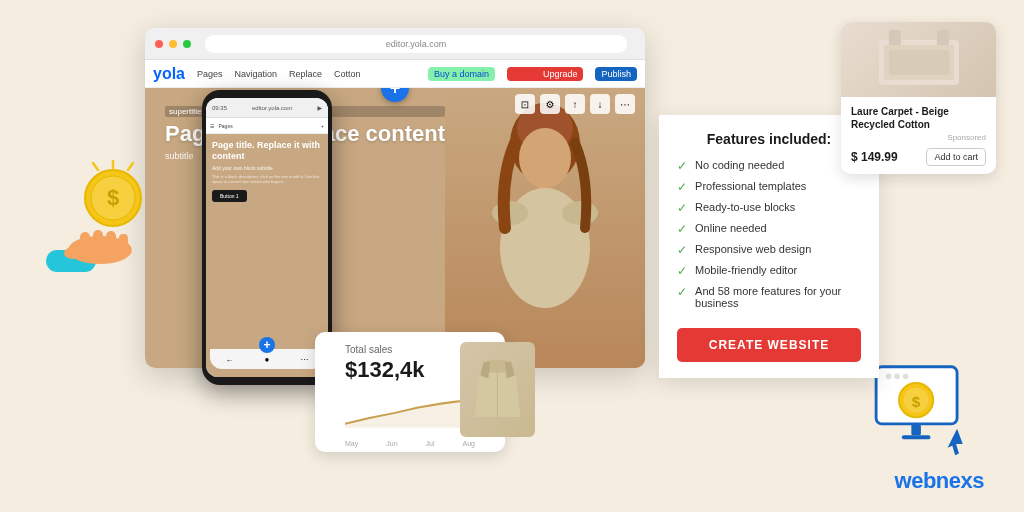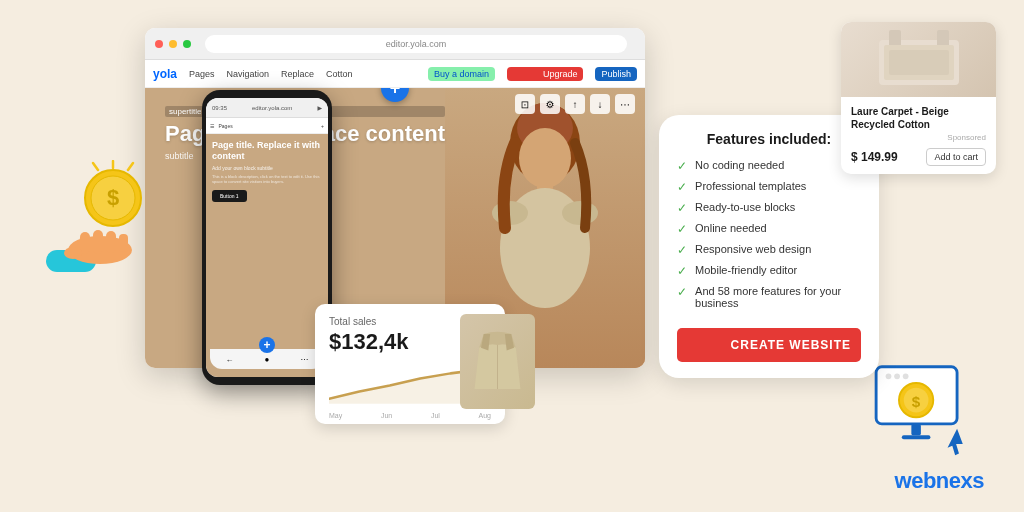--- a/index.html
+++ b/index.html
@@ -68,21 +68,21 @@
       align-items: center;
       padding: 0 8px;
       gap: 12px;
       border-bottom: 1px solid #eee;
       font-size: 10px;
       color: #333;
     }
     .browser-nav-logo {
       font-weight: bold;
       color: #0066ff;
-      font-size: 12px;
+      font-size: 16px;
     }
     .browser-nav-item { color: #444; font-size: 9px; }
     .browser-nav-btn {
       background: #86efac;
       color: #0052cc;
       border-radius: 4px;
       padding: 2px 6px;
       font-size: 9px;
     }
     .browser-nav-btn.red-btn {
@@ -272,27 +272,27 @@
       display: flex;
       align-items: center;
       justify-content: space-around;
       font-size: 8px;
     }
 
     
     .sales-card {
       position: absolute;
       left: 315px;
-      top: 304px;
+      top: 332px;
       width: 190px;
       height: 120px;
       background: #fff;
       border-radius: 10px;
       box-shadow: 0 4px 15px rgba(0,0,0,0.15);
-      padding: 12px 14px;
+      padding: 12px 30px;
       z-index: 6;
     }
     .sales-card-title {
       font-size: 10px;
       color: #666;
       margin-bottom: 2px;
     }
     .sales-card-amount {
       font-size: 22px;
       font-weight: 800;
@@ -323,21 +323,21 @@
       justify-content: center;
     }
 
     
     .features-card {
       position: absolute;
       right: 145px;
       top: 115px;
       width: 220px;
       background: #fff;
-      border-radius: 20px;
+      border-radius: 0;
       box-shadow: 0 6px 20px rgba(0,0,0,0.12);
       padding: 16px 18px;
       z-index: 6;
     }
     .features-title {
       font-size: 14px;
       font-weight: 700;
       color: #1a1a1a;
       text-align: center;
       margin-bottom: 12px;
@@ -359,21 +359,21 @@
     .create-btn {
       width: 100%;
       background: #e53935;
       color: #fff;
       border: none;
       border-radius: 5px;
       padding: 10px;
       font-size: 12px;
       font-weight: 700;
       letter-spacing: 1px;
-      text-align: right;
+      text-align: center;
       margin-top: 12px;
       cursor: pointer;
     }
 
     
     .product-card {
       position: absolute;
       right: 28px;
       top: 22px;
       width: 155px;

